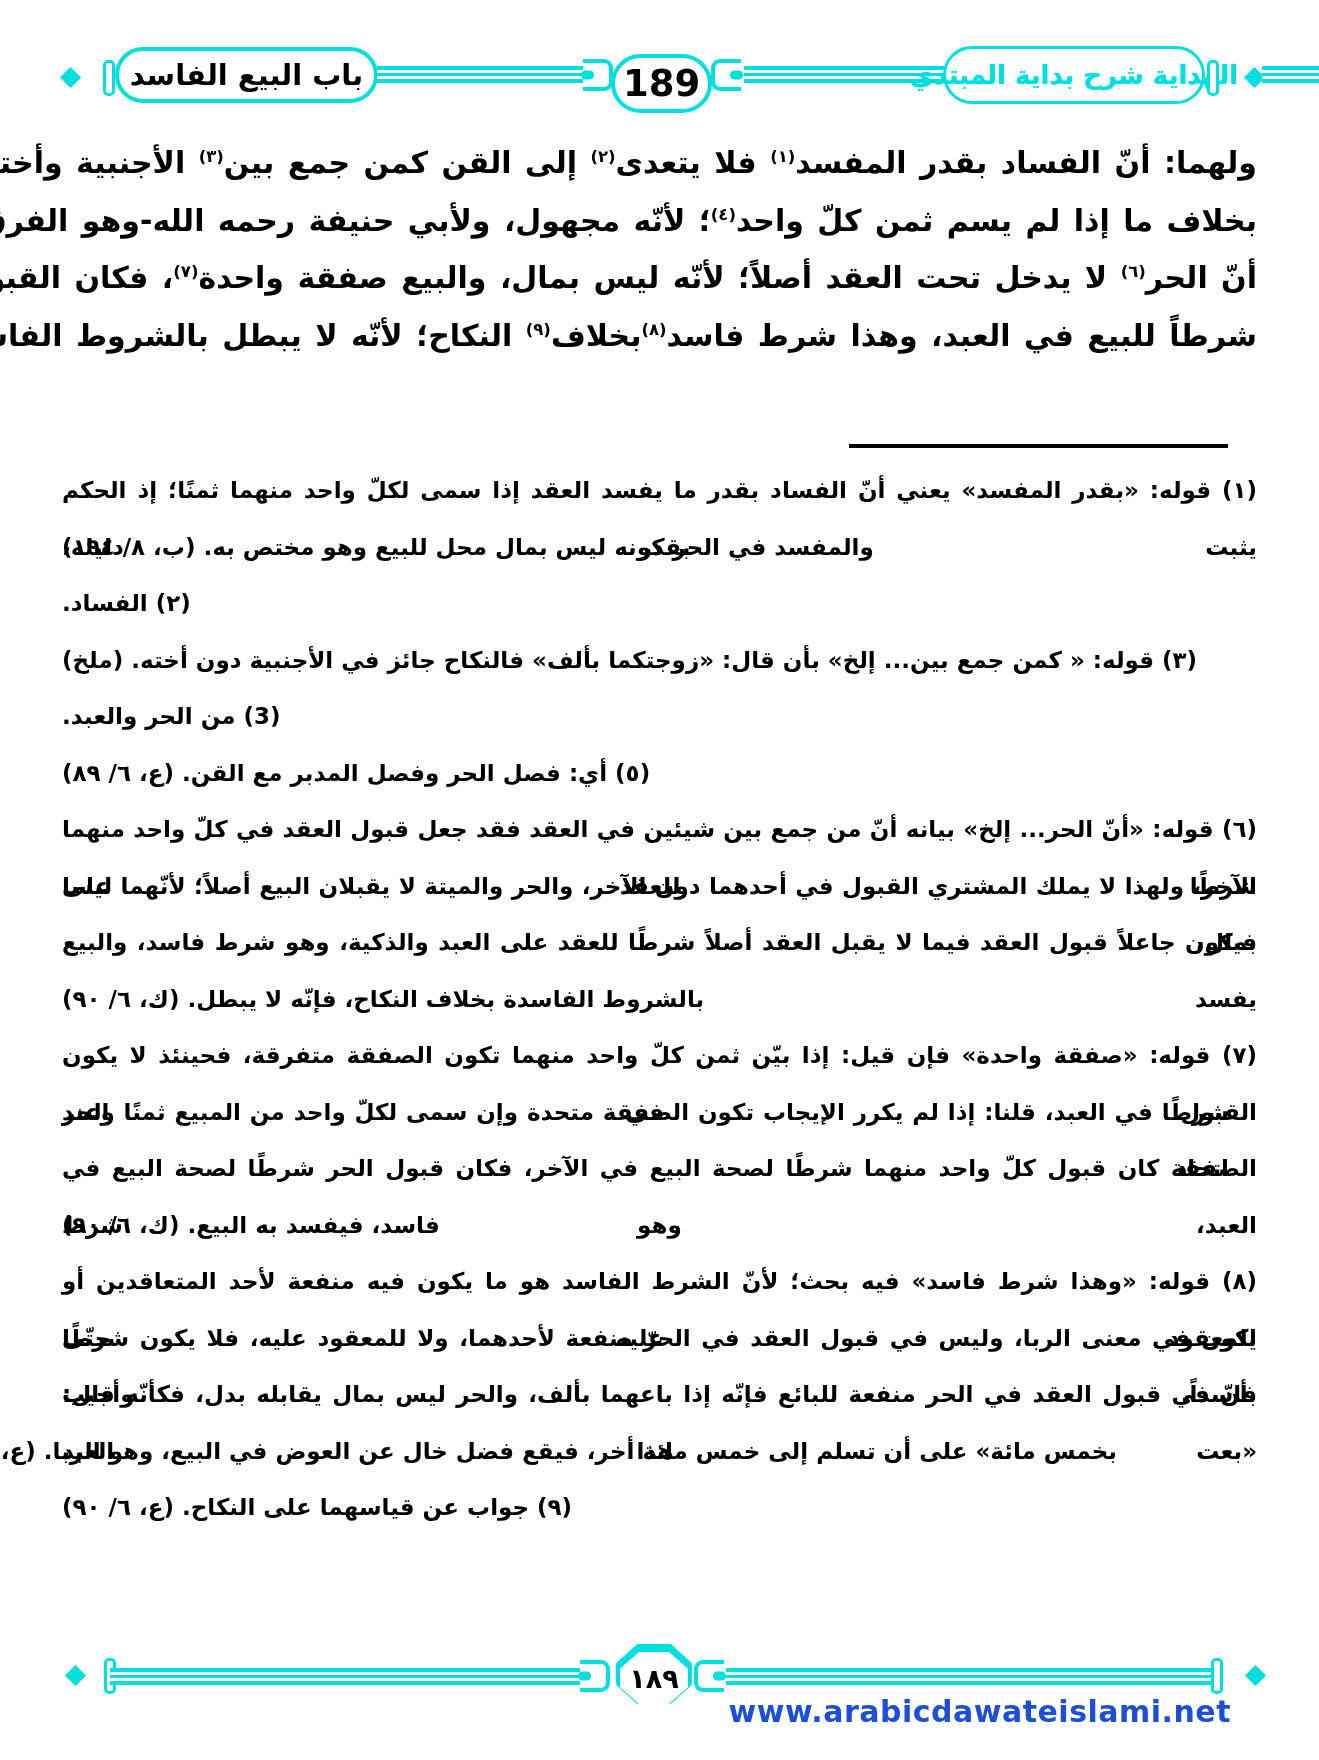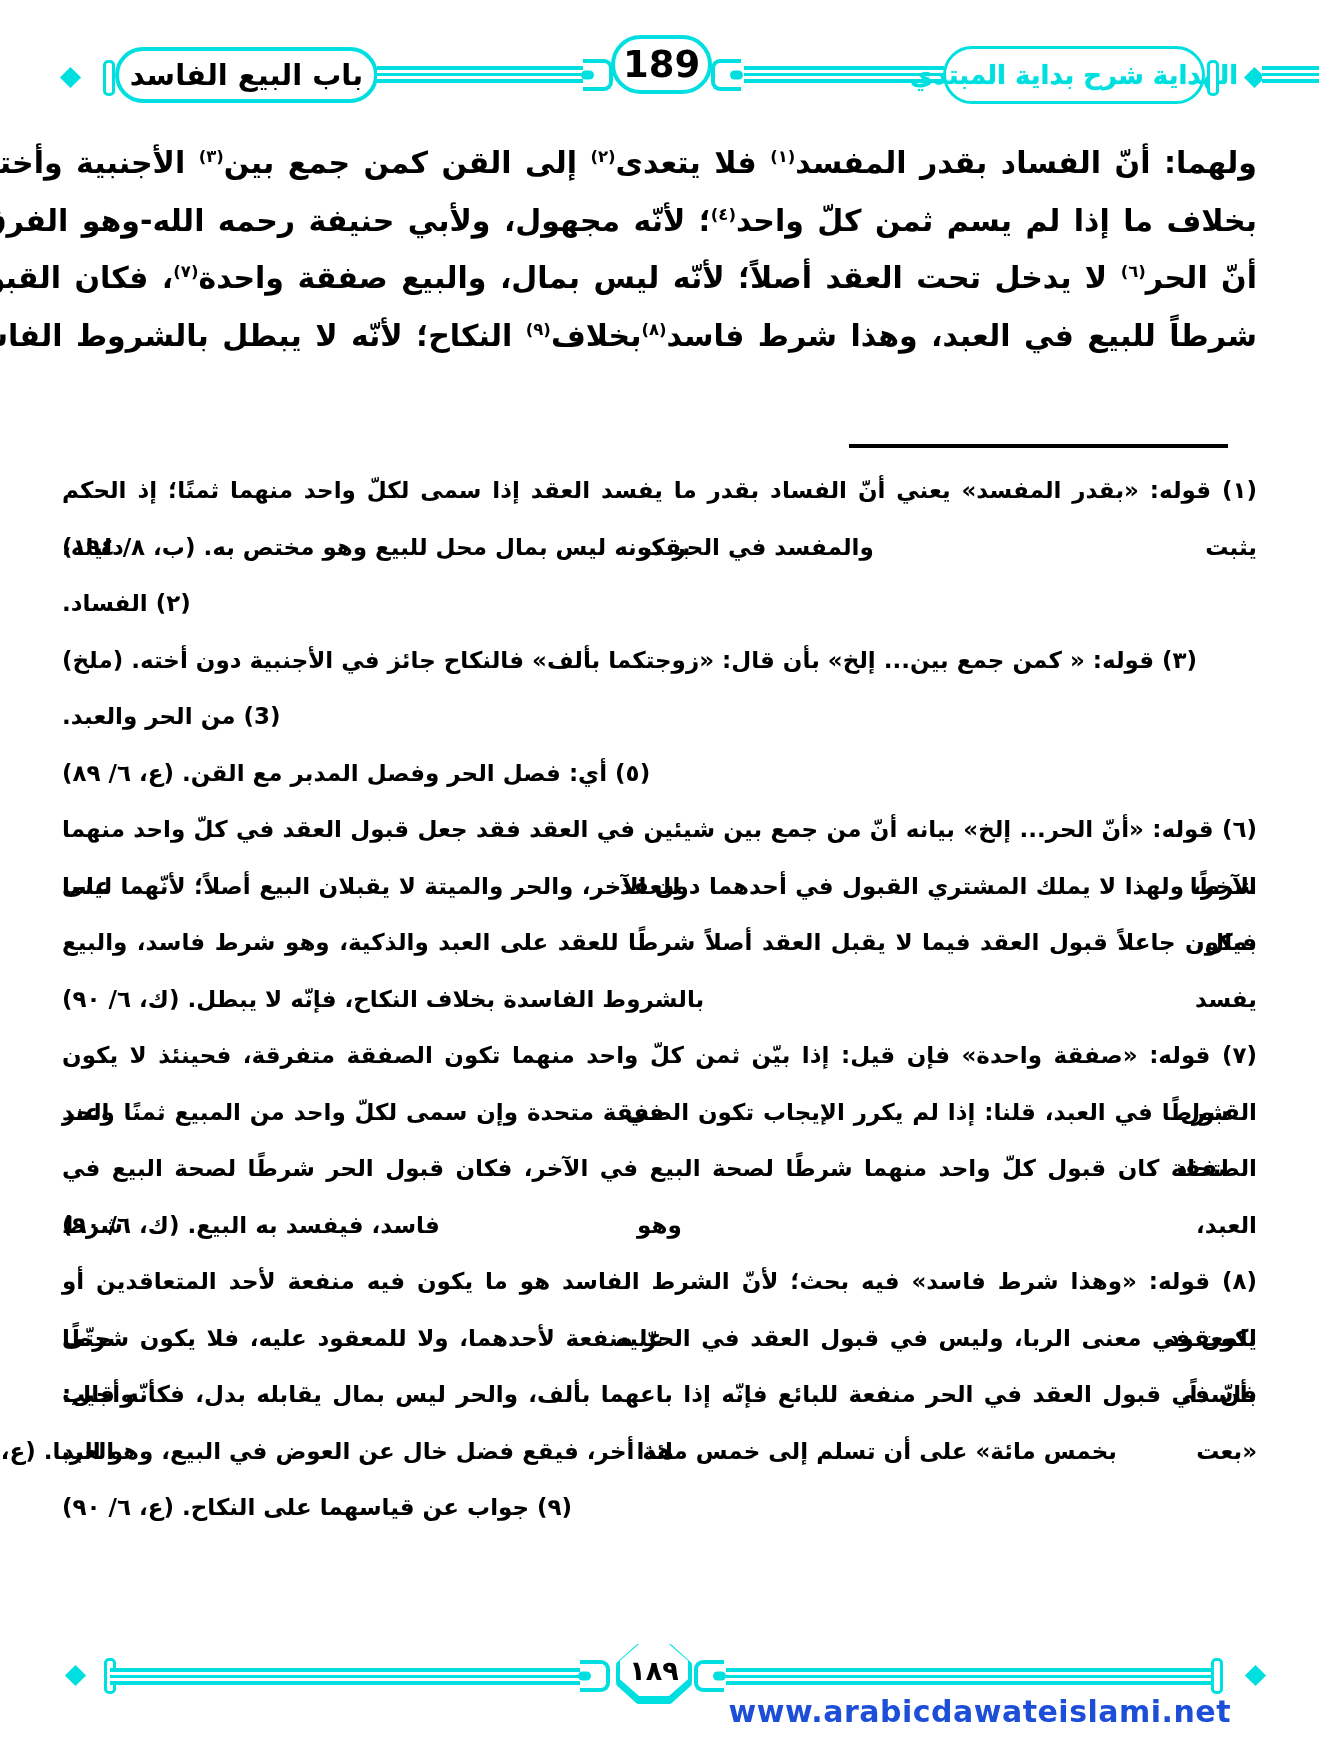--- a/index.html
+++ b/index.html
@@ -98,21 +98,21 @@
   }
   .fn-line.just{
     text-align:justify;text-align-last:justify;text-justify:inter-word;white-space:normal;
   }
 
   
   .octagon-outer{
     position:absolute;left:616px;top:1644px;width:76px;height:60px;
     background:var(--accent);
     clip-path:polygon(28% 0,72% 0,100% 32%,100% 68%,72% 100%,28% 100%,0 68%,0 32%);
-    display:flex;align-items:flex-start;justify-content:center;border-radius:23px;
+    display:flex;align-items:flex-end;justify-content:center;border-radius:23px;
   }
   .octagon-inner{
     width:68px;height:52px;background:#fff;
     clip-path:polygon(28% 0,72% 0,100% 32%,100% 68%,72% 100%,28% 100%,0 68%,0 32%);
     display:flex;align-items:center;justify-content:center;
     font-size:27px;font-weight:700;
   }
   .site-url{
     position:absolute;top:1694px;right:88px;
     color:#1d4ed8;font-size:30px;font-weight:700;letter-spacing:0.5px;
@@ -131,21 +131,21 @@
     </div>
 
     <div class="cartouche" style="left:115px;top:47px;width:263px;height:56px;">
       <span class="chapter-title">باب البيع الفاسد</span>
     </div>
 
     <div class="triple-line" style="left:377px;top:66px;width:208px;"></div>
 
     <div class="bracket open-left" style="left:583px;top:59px;"></div>
 
-    <div class="cartouche" style="left:611px;top:35px;width:101px;height:59px;border-radius:30px;">
+    <div class="cartouche" style="left:611px;top:54px;width:101px;height:59px;border-radius:30px;">
       <span class="page-no-latin">189</span>
     </div>
 
     <div class="bracket open-right" style="left:711px;top:59px;"></div>
 
     <div class="triple-line" style="left:744px;top:66px;width:200px;"></div>
 
     <div class="cartouche" style="left:943px;top:46px;width:262px;height:58px;border-width:3px;">
       <span class="book-title">الهداية شرح بداية المبتدي</span>
     </div>

